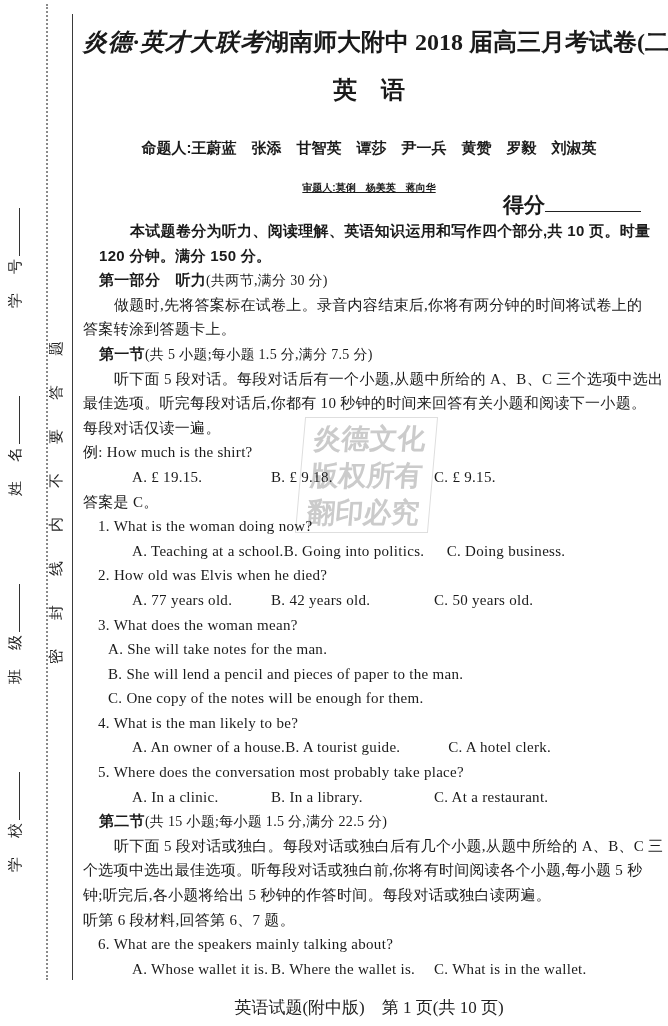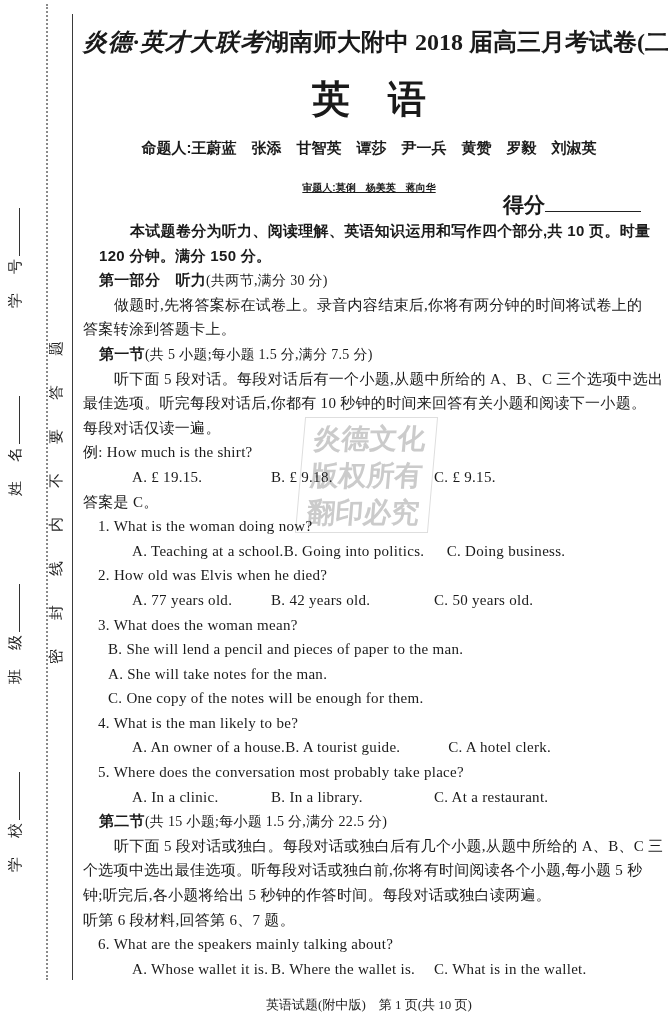--- a/index.html
+++ b/index.html
@@ -20,37 +20,37 @@
   
   .watermark{
     position:absolute;left:300px;top:417px;width:131px;height:112px;
     border:1px solid #dedede;color:#cbcbcb;font-size:28px;line-height:37px;
     text-align:center;transform:skewX(-5deg);z-index:1;font-weight:bold;padding-top:2px;
   }
   
   .content{position:absolute;left:83px;top:0;width:572px;height:1026px;z-index:2;}
   .t1{position:absolute;top:26px;width:100%;text-align:center;font-size:24px;font-weight:bold;white-space:nowrap;}
   .t1 .brand{font-style:italic;letter-spacing:1px;}
-  .t2{position:absolute;top:74px;width:100%;text-align:center;font-size:38px;font-weight:bold;}
+  .t2{position:absolute;top:74px;width:100%;text-align:center;font-size:24px;font-weight:bold;}
   .setters{position:absolute;top:139px;width:100%;text-align:center;font-family:"Liberation Sans",sans-serif;font-weight:bold;font-size:15px;white-space:nowrap;}
   .reviewers{position:absolute;top:181px;width:100%;text-align:center;font-family:"Liberation Sans",sans-serif;font-weight:bold;font-size:10px;text-decoration:underline;}
   .score{position:absolute;top:191px;left:420px;font-family:"Liberation Sans",sans-serif;font-weight:bold;font-size:21px;}
   .score .blank{display:inline-block;width:96px;height:14px;border-bottom:1px solid #222;}
   .lines{position:absolute;top:219px;left:0;width:100%;}
   .line{height:24.6px;line-height:24.6px;font-size:15px;letter-spacing:0.3px;white-space:nowrap;}
   .bsans{font-family:"Liberation Sans",sans-serif;font-weight:bold;margin-left:16px;}
   .kai{font-size:14px;}
   .ind{text-indent:31px;}
   .q{padding-left:3px;margin-left:12px;}
   .optline{padding-left:25px;}
   .opts{padding-left:25px;}
   .opt{display:inline-block;}
   .opt-a{min-width:139px;margin-left:24px;}
   .opt-b{min-width:163px;}
-  .footer{position:absolute;top:996px;width:100%;text-align:center;font-size:13px;color:#222;}
+  .footer{position:absolute;top:996px;width:100%;text-align:center;font-size:17px;color:#222;}
 </style>
 </head>
 <body>
 
 <div>
 
   <div class="dotted-line"></div>
   <div class="solid-line"></div>
   <div class="rot fields"><span class="fgroup"><span class="flabel">学　校</span><span class="fblank"></span></span><span class="fgroup"><span class="flabel">班　级</span><span class="fblank"></span></span><span class="fgroup"><span class="flabel">姓　名</span><span class="fblank"></span></span><span class="fgroup"><span class="flabel">学　号</span><span class="fblank"></span></span></div>
   <div class="rot seal">密封线内不要答题</div>
@@ -78,22 +78,22 @@
         <div class="line "><span>最佳选项。听完每段对话后,你都有 10 秒钟的时间来回答有关小题和阅读下一小题。</span></div>
         <div class="line "><span>每段对话仅读一遍。</span></div>
         <div class="line "><span>例: How much is the shirt?</span></div>
         <div class="line opts"><span class="opt opt-a">A. £ 19.15.</span><span class="opt opt-b">B. £ 9.18.</span><span class="opt opt-c">C. £ 9.15.</span></div>
         <div class="line "><span>答案是 C。</span></div>
         <div class="line q"><span>1. What is the woman doing now?</span></div>
         <div class="line opts"><span class="opt opt-a">A. Teaching at a school.</span><span class="opt opt-b">B. Going into politics.</span><span class="opt opt-c">C. Doing business.</span></div>
         <div class="line q"><span>2. How old was Elvis when he died?</span></div>
         <div class="line opts"><span class="opt opt-a">A. 77 years old.</span><span class="opt opt-b">B. 42 years old.</span><span class="opt opt-c">C. 50 years old.</span></div>
         <div class="line q"><span>3. What does the woman mean?</span></div>
+        <div class="line optline"><span>A. She will take notes for the man.</span></div>
         <div class="line optline"><span>B. She will lend a pencil and pieces of paper to the man.</span></div>
-        <div class="line optline"><span>A. She will take notes for the man.</span></div>
         <div class="line optline"><span>C. One copy of the notes will be enough for them.</span></div>
         <div class="line q"><span>4. What is the man likely to be?</span></div>
         <div class="line opts"><span class="opt opt-a">A. An owner of a house.</span><span class="opt opt-b">B. A tourist guide.</span><span class="opt opt-c">C. A hotel clerk.</span></div>
         <div class="line q"><span>5. Where does the conversation most probably take place?</span></div>
         <div class="line opts"><span class="opt opt-a">A. In a clinic.</span><span class="opt opt-b">B. In a library.</span><span class="opt opt-c">C. At a restaurant.</span></div>
         <div class="line "><span class="bsans">第二节</span><span class="kai">(共 15 小题;每小题 1.5 分,满分 22.5 分)</span></div>
         <div class="line ind"><span>听下面 5 段对话或独白。每段对话或独白后有几个小题,从题中所给的 A、B、C 三</span></div>
         <div class="line "><span>个选项中选出最佳选项。听每段对话或独白前,你将有时间阅读各个小题,每小题 5 秒</span></div>
         <div class="line "><span>钟;听完后,各小题将给出 5 秒钟的作答时间。每段对话或独白读两遍。</span></div>
         <div class="line "><span>听第 6 段材料,回答第 6、7 题。</span></div>

